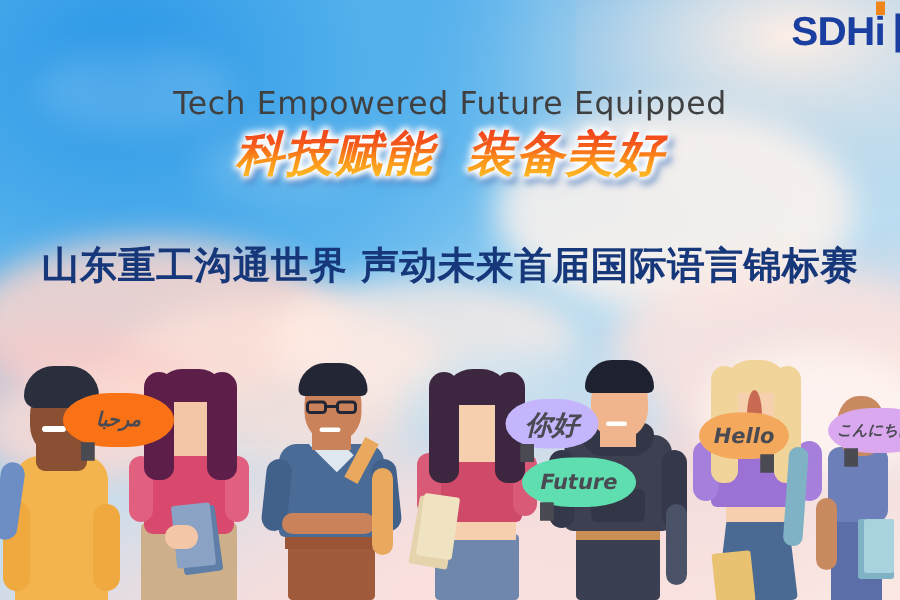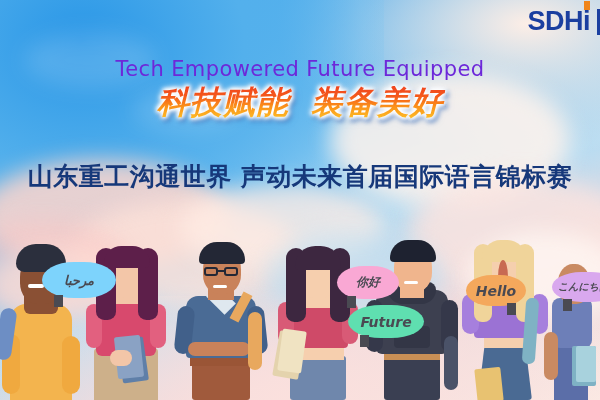--- a/index.html
+++ b/index.html
@@ -75,21 +75,21 @@
   .logo-en {
     font-size:5px; color:#1b3fa0; letter-spacing:.6px;
     white-space:nowrap; margin-top:3px; font-weight:bold;
   }
 
   
   .tagline-en {
     position:absolute; top:57px; left:0; right:0;
     text-align:center;
     font-size:21px;
-    color:#6d28d9;
+    color:#404040;
     letter-spacing:.4px;
     z-index:10;
     font-family:"DejaVu Sans", sans-serif;
   }
 
   .headline {
     position:absolute; top:86px; left:0; right:0;
     text-align:center;
     z-index:10;
     font-size:32px;
@@ -299,27 +299,27 @@
       <div style="position:absolute;left:6px;bottom:0;width:34px;height:60px;background:#5b6ea8;border-radius:4px 4px 0 0;"></div>
       <div style="position:absolute;left:4px;bottom:52px;width:40px;height:50px;background:#6d7fb8;border-radius:8px;"></div>
       <div style="position:absolute;left:-4px;bottom:20px;width:14px;height:48px;background:#c98a62;border-radius:7px;"></div>
       <div style="position:absolute;left:24px;bottom:14px;width:24px;height:40px;background:#7fb2c4;border-radius:2px;"></div>
       <div style="position:absolute;left:28px;bottom:18px;width:20px;height:36px;background:#a8d2dd;border-radius:2px;"></div>
       <div class="head" style="left:10px;bottom:96px;width:32px;height:40px;background:#c98a62;"></div>
     </div>
 
   </div>
 
-  <div class="bubble tail-bl" style="left:42px;top:262px;width:74px;height:36px;background:#7dd3fc;border-color:#f7c3e0;font-size:13px;">
+  <div class="bubble tail-bl" style="left:42px;top:262px;width:74px;height:36px;background:#f97316;border-color:#f7c3e0;font-size:13px;">
     <span>مرحبا</span>
   </div>
 
 
 
-  <div class="bubble tail-bl" style="left:337px;top:266px;width:62px;height:33px;background:#f9a8d4;border-color:#9fe6ee;font-size:12px;">
+  <div class="bubble tail-bl" style="left:337px;top:266px;width:62px;height:33px;background:#c4b5fd;border-color:#9fe6ee;font-size:18px;">
     <span>你好</span>
   </div>
 
   <div class="bubble tail-bl" style="left:348px;top:305px;width:76px;height:33px;background:#5fdfb0;border-color:#5fdfb0;font-size:14px;">
     <span>Future</span>
   </div>
 
   <div class="bubble tail-br" style="left:466px;top:275px;width:60px;height:31px;background:#f4a85c;border-color:#f4a85c;font-size:14px;">
     <span>Hello</span>
   </div>

